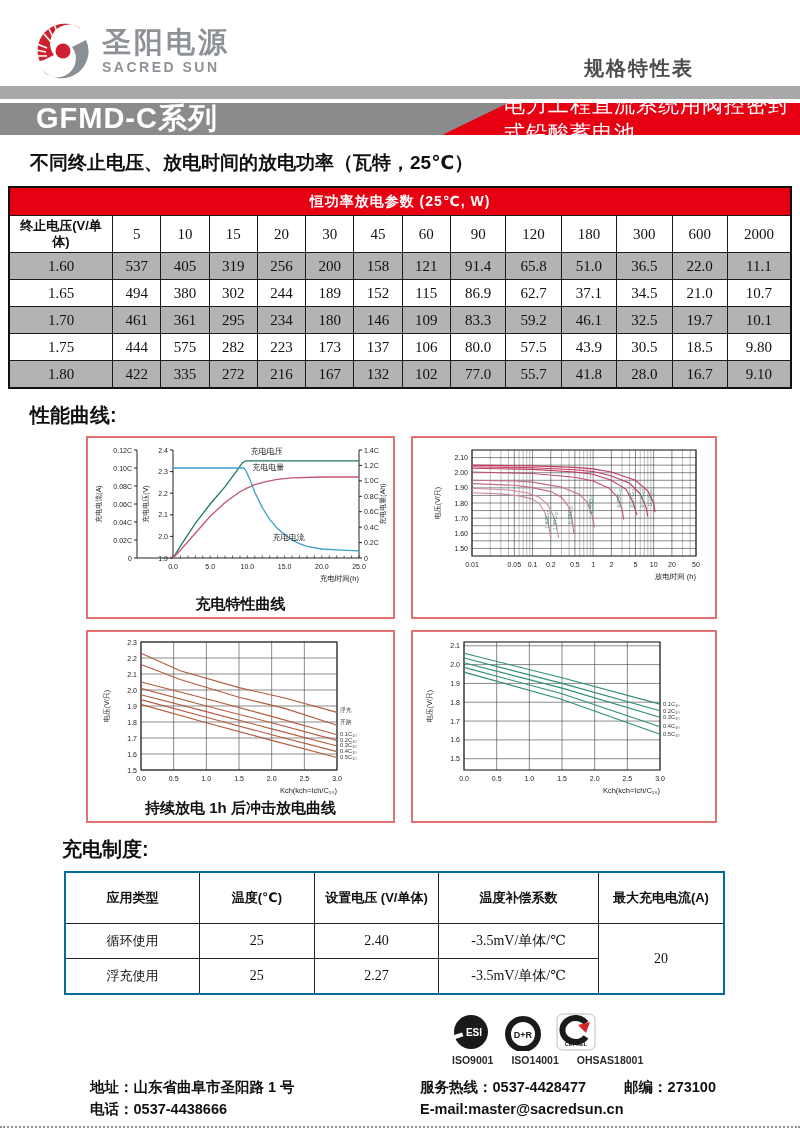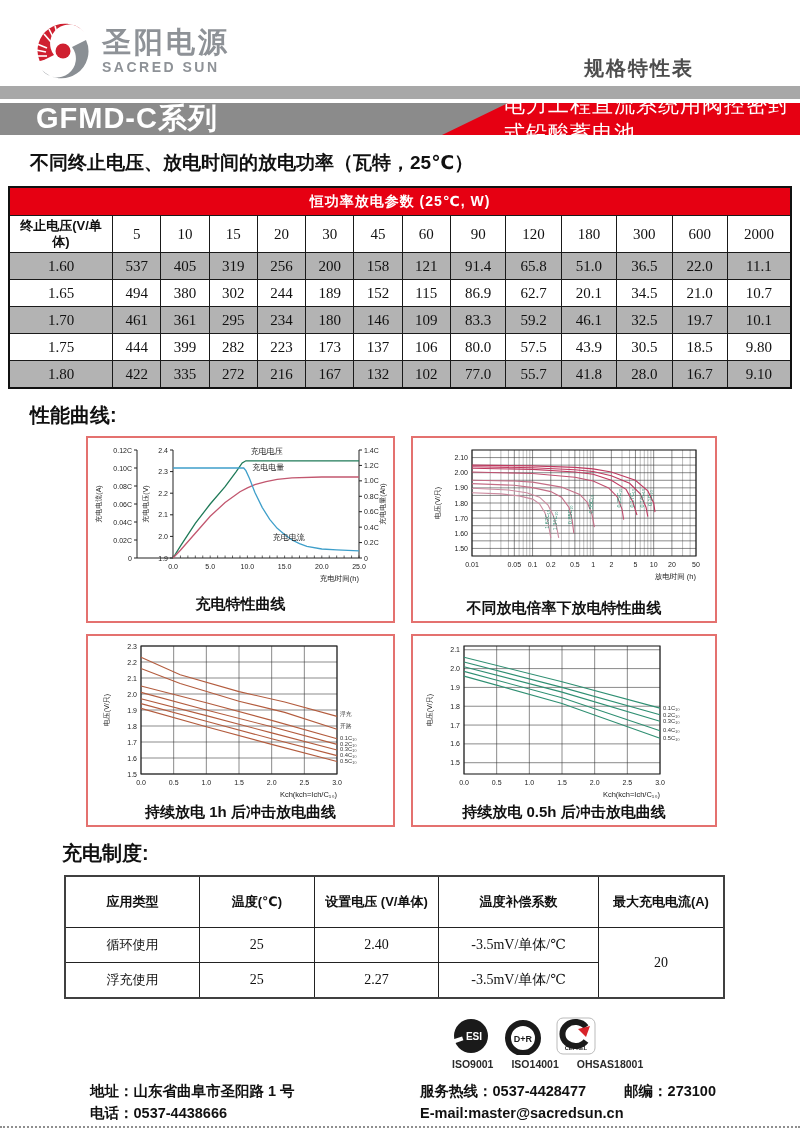--- a/index.html
+++ b/index.html
@@ -34,21 +34,21 @@
   .pt-head td.rowhdr{font-size:13px;font-weight:bold;width:96px;padding:0 3px;word-break:break-all;
                      font-family:"Liberation Sans",sans-serif;line-height:1.25;}
   table.power tr.data td{height:24px;font-size:15px;font-family:"Liberation Serif","DejaVu Serif",serif;}
   table.power tr.gray td{background:var(--rowgray,#b3b3b3);}
   
   .charts{display:grid;grid-template-columns:309px 306px;gap:11px 16px;margin-left:86px;}
   .chart-box{border:2px solid var(--chartborder,#e4716f);background:#fff;
              display:flex;flex-direction:column;align-items:center;padding:2px 0 3px 0;}
   .chart-caption{font-size:15px;font-weight:900;margin-top:1px;}
   
-  table.charge{border-collapse:collapse;margin-left:64px;width:661px;text-align:center;border:2px solid #404040;}
+  table.charge{border-collapse:collapse;margin-left:64px;width:661px;text-align:center;border:2px solid #0369a1;}
   table.charge td{border:1.5px solid #222;font-size:13px;}
   table.charge tr.hd td{height:48px;font-weight:bold;}
   table.charge tr.r td{height:32px;}
   table.charge td.val{font-family:"Liberation Serif","DejaVu Serif",serif;font-size:14px;}
   table.charge col.c1{width:135px}.charge col.c2{width:115px}.charge col.c3{width:125px}
   table.charge col.c4{width:160px}.charge col.c5{width:126px}
   
   .certs{margin:18px 0 0 452px;width:210px;}
   .cert-icons{display:flex;gap:14px;align-items:flex-end;}
   .cert-labels{display:flex;gap:18px;font-size:10.5px;font-weight:bold;color:#2b2b2b;margin-top:3px;}
@@ -136,21 +136,21 @@
         <td>1.65</td>
         <td>494</td>
         <td>380</td>
         <td>302</td>
         <td>244</td>
         <td>189</td>
         <td>152</td>
         <td>115</td>
         <td>86.9</td>
         <td>62.7</td>
-        <td>20.1</td>
+        <td>37.1</td>
         <td>34.5</td>
         <td>21.0</td>
         <td>10.7</td>
       </tr>
       <tr class="data gray">
         <td>1.70</td>
         <td>461</td>
         <td>361</td>
         <td>295</td>
         <td>234</td>
@@ -160,21 +160,21 @@
         <td>83.3</td>
         <td>59.2</td>
         <td>46.1</td>
         <td>32.5</td>
         <td>19.7</td>
         <td>10.1</td>
       </tr>
       <tr class="data ">
         <td>1.75</td>
         <td>444</td>
-        <td>399</td>
+        <td>575</td>
         <td>282</td>
         <td>223</td>
         <td>173</td>
         <td>137</td>
         <td>106</td>
         <td>80.0</td>
         <td>57.5</td>
         <td>43.9</td>
         <td>30.5</td>
         <td>18.5</td>
@@ -375,21 +375,20 @@
         <text x="207.11641643019396" y="67.54285714285713" font-size="5.5" fill="#2f8f72" text-anchor="start" transform="rotate(-90 207.11641643019396 67.54285714285713)">0.25C₁₀</text>
         <polyline points="58.0,40.3 100.3,41.0 118.6,42.1 147.5,47.1 165.7,54.4 173.2,62.2 177.8,73.6 180.4,87.2" fill="none" stroke="#c46d86" stroke-width="1.1"></polyline>
         <text x="179.11479667984437" y="73.6" font-size="5.5" fill="#2f8f72" text-anchor="start" transform="rotate(-90 179.11479667984437 73.6)">0.55C₁₀</text>
         <polyline points="58.0,43.6 100.3,45.3 118.6,47.6 136.8,51.6 147.5,57.2 155.0,67.5 158.1,79.7 159.8,93.3" fill="none" stroke="#c46d86" stroke-width="1.1"></polyline>
         <text x="157.52321838278533" y="84.2" font-size="5.5" fill="#2f8f72" text-anchor="start" transform="rotate(-90 157.52321838278533 84.2)">0.85C₁₀</text>
         <polyline points="58.0,48.3 94.5,50.0 112.7,52.7 125.5,57.2 134.0,65.1 139.3,75.7 142.7,87.2 144.7,97.8" fill="none" stroke="#cd8ba0" stroke-width="1.1"></polyline>
         <text x="142.65560996046685" y="90.25714285714284" font-size="5.5" fill="#2f8f72" text-anchor="start" transform="rotate(-90 142.65560996046685 90.25714285714284)">1.34C₁₀</text>
         <polyline points="58.0,52.7 86.9,53.9 105.1,55.9 118.6,59.1 125.5,63.8 130.9,72.7 134.0,81.9 136.8,97.8" fill="none" stroke="#cd8ba0" stroke-width="1.1"></polyline>
         <text x="135.43799119151038" y="88.74285714285715" font-size="5.5" fill="#2f8f72" text-anchor="start" transform="rotate(-90 135.43799119151038 88.74285714285715)">1.62C₁₀</text>
       </svg>
-    <div class="chart-caption">不同放电倍率下放电特性曲线</div>
   </div>
   <div class="chart-box">
     <svg width="300" height="164" viewBox="0 0 300 164">
         <g stroke="#3c3c3c" stroke-width="0.6">
           <line x1="50" y1="8" x2="50" y2="136"></line>
           <line x1="82.66666666666666" y1="8" x2="82.66666666666666" y2="136"></line>
           <line x1="115.33333333333333" y1="8" x2="115.33333333333333" y2="136"></line>
           <line x1="148" y1="8" x2="148" y2="136"></line>
           <line x1="180.66666666666666" y1="8" x2="180.66666666666666" y2="136"></line>
           <line x1="213.33333333333334" y1="8" x2="213.33333333333334" y2="136"></line>
@@ -479,21 +478,20 @@
         <text x="249" y="72.11764705882352" font-size="5.8" fill="#333">0.1C₁₀</text>
         <polyline points="50.0,24.0 148.0,49.4 246.0,76.7" fill="none" stroke="#2f8f72" stroke-width="1.1"></polyline>
         <text x="249" y="78.7058823529412" font-size="5.8" fill="#333">0.2C₁₀</text>
         <polyline points="50.0,28.7 148.0,54.1 246.0,83.3" fill="none" stroke="#2f8f72" stroke-width="1.1"></polyline>
         <text x="249" y="85.29411764705884" font-size="5.8" fill="#333">0.3C₁₀</text>
         <polyline points="50.0,33.4 148.0,59.8 246.0,92.7" fill="none" stroke="#2f8f72" stroke-width="1.1"></polyline>
         <text x="249" y="93.76470588235293" font-size="5.8" fill="#333">0.4C₁₀</text>
         <polyline points="50.0,38.1 148.0,65.4 246.0,100.2" fill="none" stroke="#2f8f72" stroke-width="1.1"></polyline>
         <text x="249" y="102.23529411764707" font-size="5.8" fill="#333">0.5C₁₀</text>
       </svg>
-    <div class="chart-caption">持续放电 0.5h 后冲击放电曲线</div>
   </div>
 </div>
 
 <div class="h3">充电制度:</div>
 
 <table class="charge">
   <colgroup>
       <col class="c1">
       <col class="c2">
       <col class="c3">

